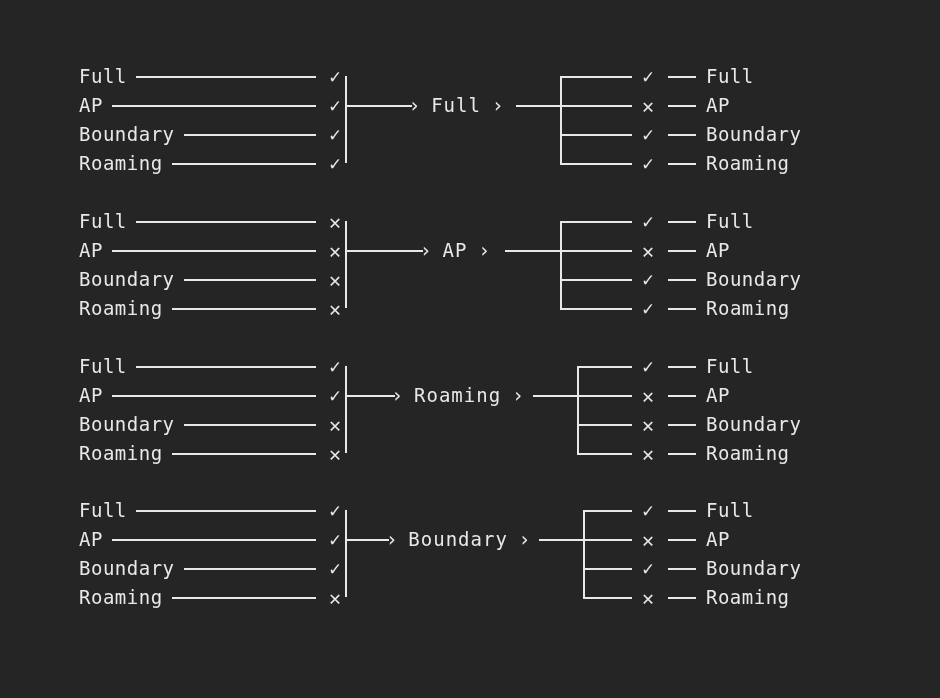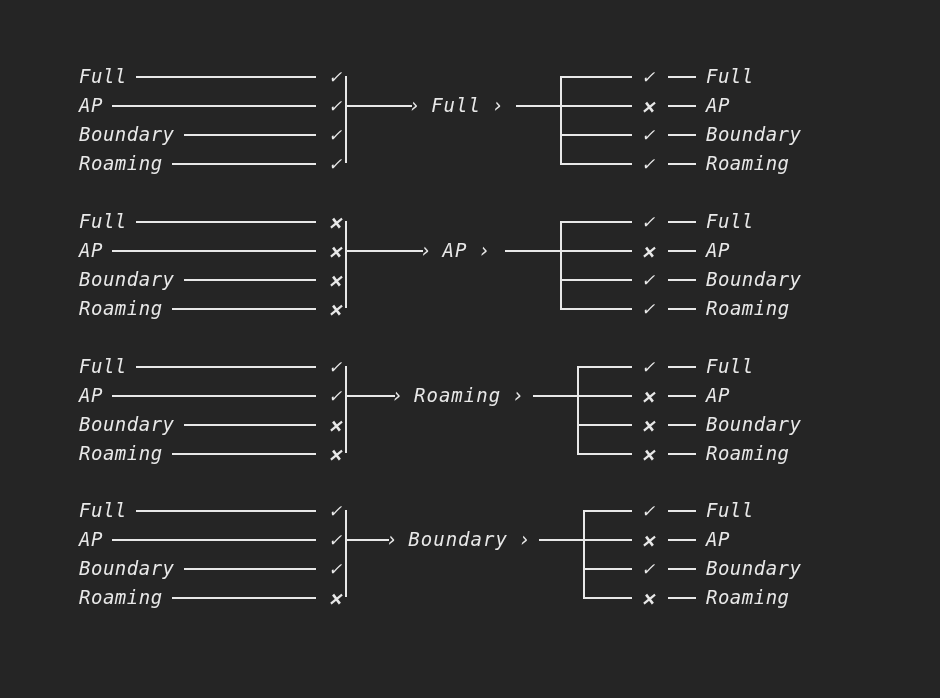--- a/index.html
+++ b/index.html
@@ -20,21 +20,20 @@
     width: 940px;
     height: 698px;
   }
 
   
   .group {
     position: absolute;
     left: 0;
     width: 940px;
     height: 130px;
-    font-style: italic;
   }
 
   
   .left-col {
     position: absolute;
     left: 79px;
     top: 0;
     width: 266px;   
     height: 130px;
   }

